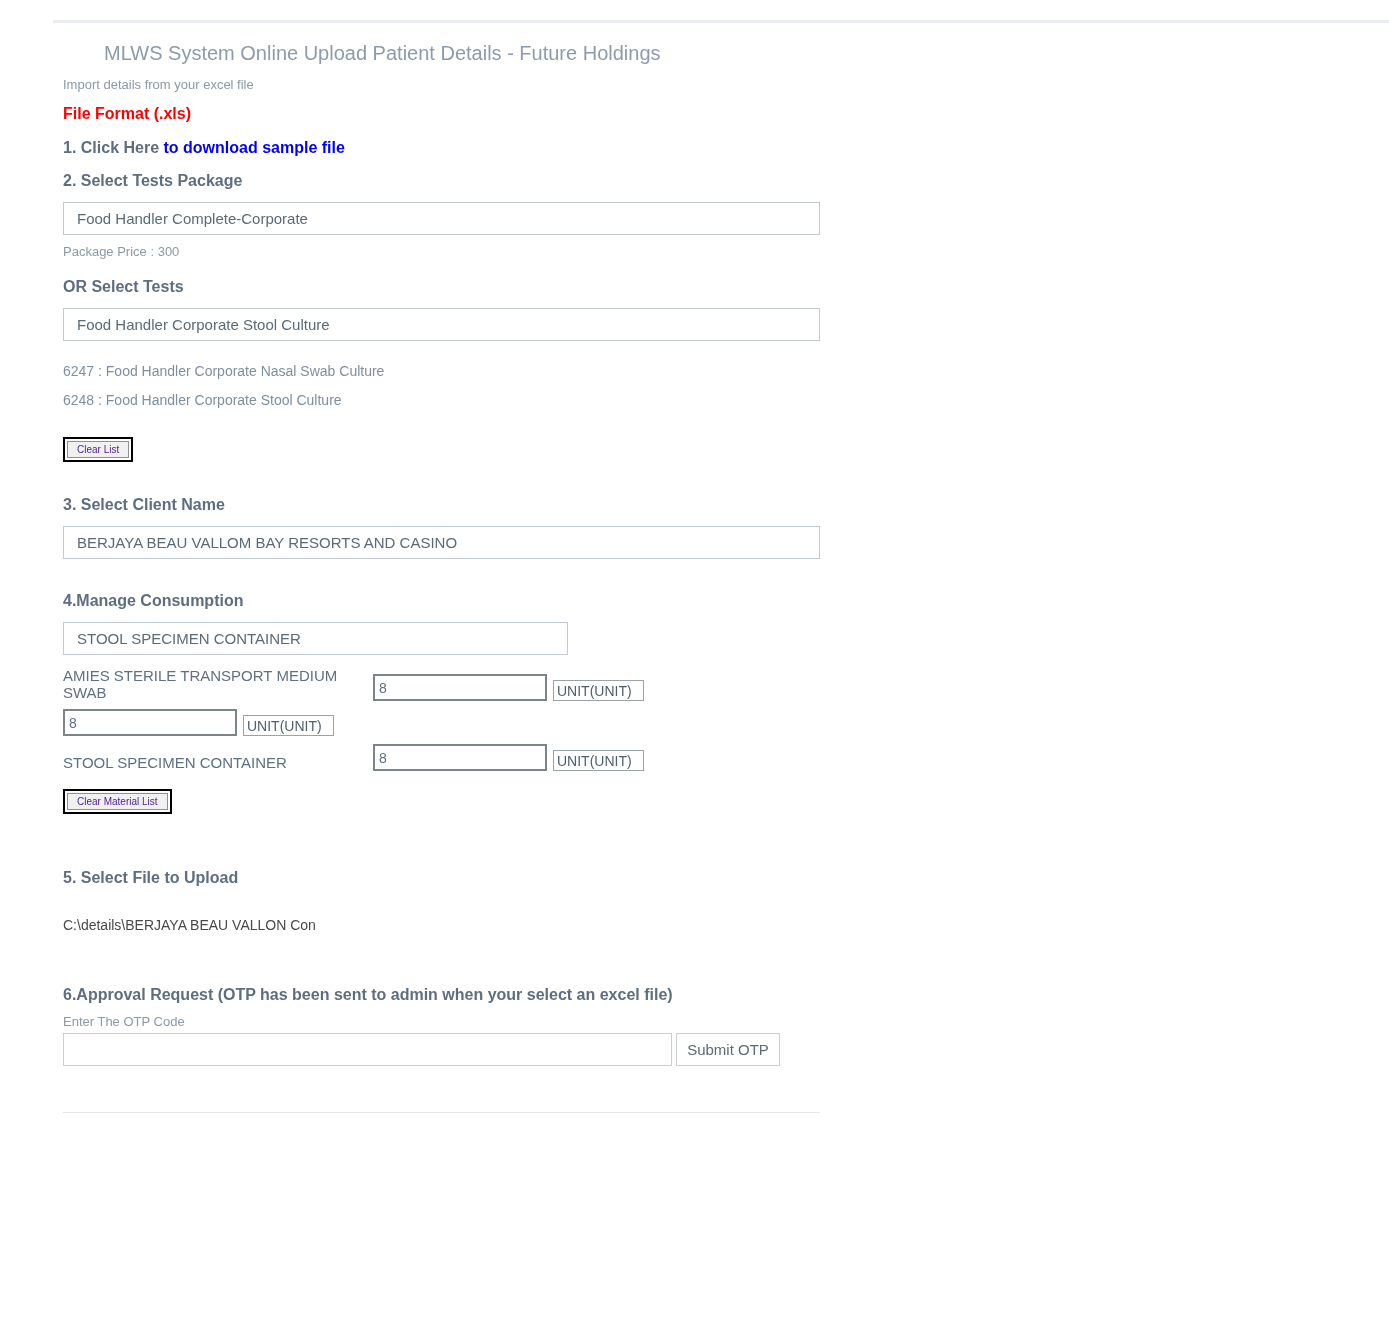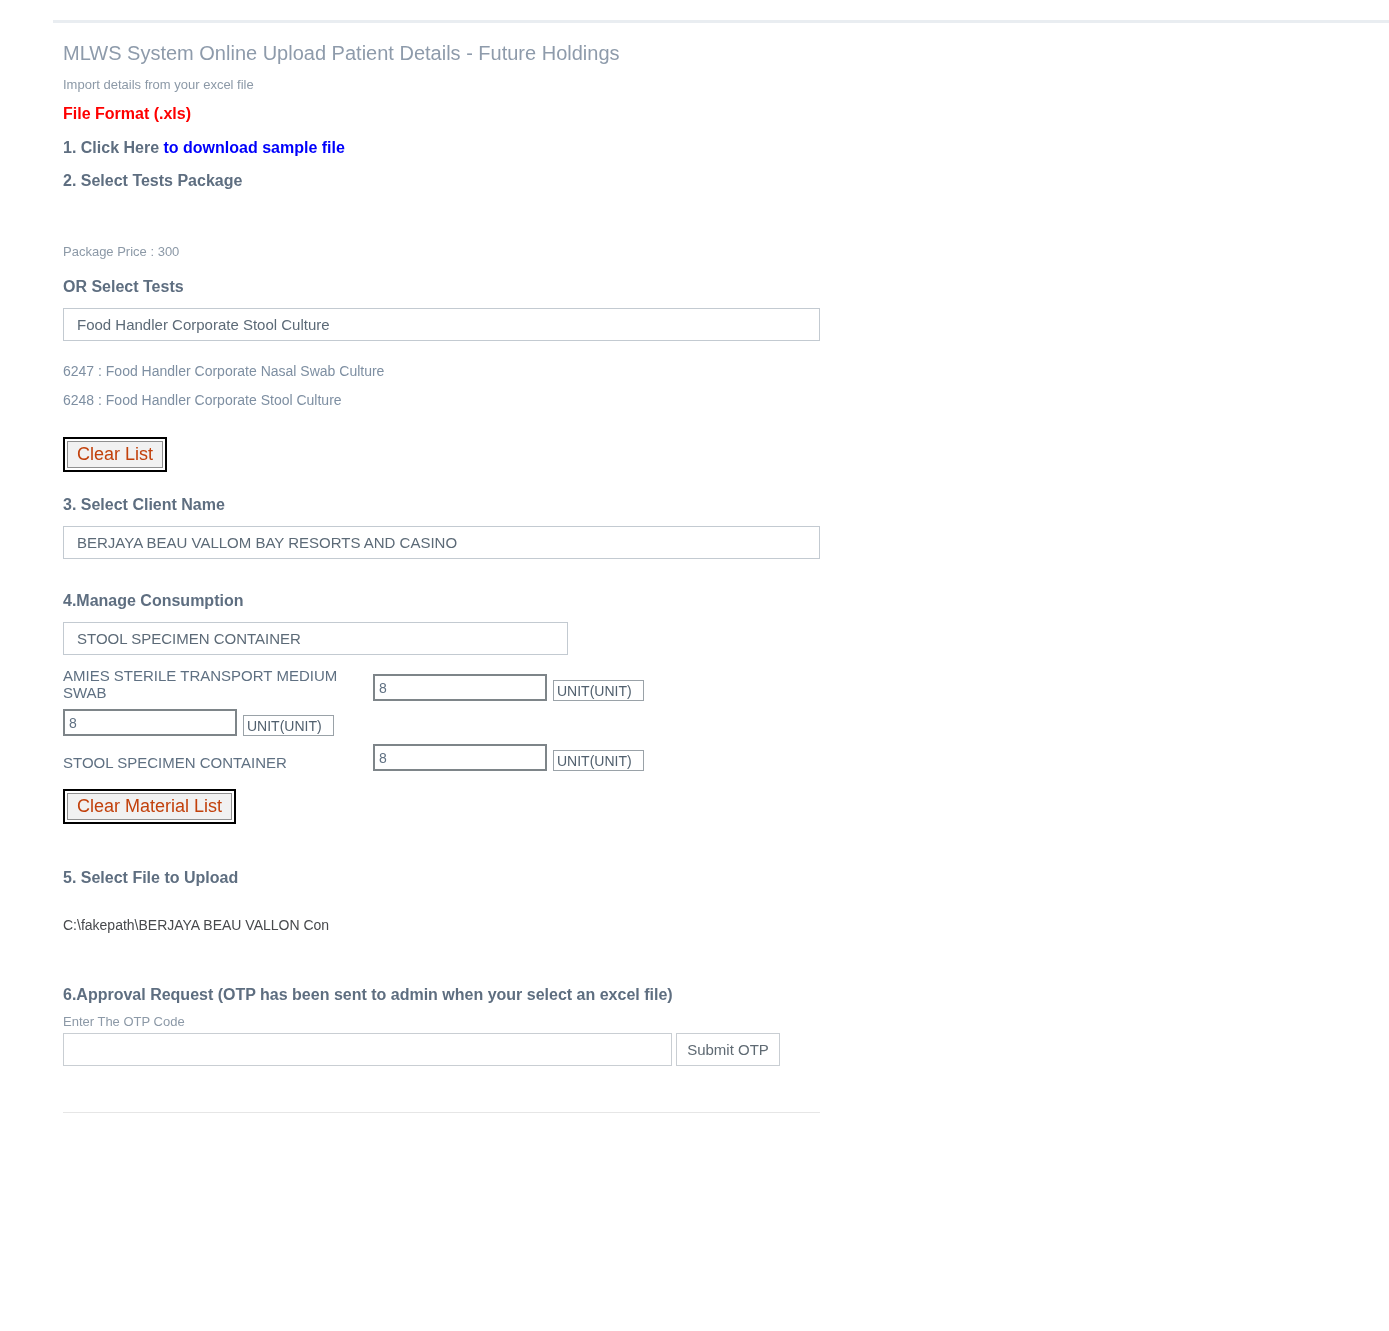--- a/index.html
+++ b/index.html
@@ -4,21 +4,21 @@
 <style>
   * { margin: 0; padding: 0; box-sizing: border-box; }
   html, body { background: #ffffff; }
   body { font-family: "Liberation Sans", "DejaVu Sans", sans-serif; }
   .page { position: relative; width: 1389px; height: 1331px; background: #ffffff; overflow: hidden; }
 
   .top-rule { position: absolute; top: 20px; left: 53px; right: 0; height: 3px; background: #e9edf1; }
 
   .abs { position: absolute; left: 63px; }
 
-  .page-title { top: 42px; font-size: 20px; color: #8e9bab; font-weight: 400; }
+  .page-title { top: 42px; font-size: 20px; color: #8e9bab; font-weight: 400; margin-left: 41px; }
   .subtitle  { top: 77px; font-size: 13px; color: #8c99a7; }
   .file-format { top: 105px; font-size: 16px; font-weight: 700; color: #fe0000; }
 
   .step1 { top: 139px; font-size: 16px; font-weight: 700; }
   .step1 .prefix { color: #5e6e80; }
   .step1 .dl-link { color: #0000fb; cursor: pointer; }
 
   .h-section { font-size: 16px; font-weight: 700; color: #5e6e80; }
 
   .selbox {
@@ -26,22 +26,22 @@
     border: 1px solid #c3cad1; display: flex; align-items: center;
     padding-left: 13px; font-size: 15px; color: #5c6a77; cursor: pointer;
   }
   .selbox.narrow { width: 505px; }
 
   .hint { font-size: 13px; color: #8c99a7; }
   .sel-item { font-size: 14px; color: #7e8fa2; }
 
   .btn-focus { display: inline-block; border: 2px solid #000000; background: #ffffff; padding: 2px; cursor: pointer; }
   .btn-focus .inner {
-    border: 1px solid #8f8f8f; background: #f1f1f1; color: #c2410c;
-    font-size: 18px; padding: 2px 9px; display: block;
+    border: 1px solid #8f8f8f; background: #f1f1f1; color: #4c1d95;
+    font-size: 10px; padding: 2px 9px; display: block;
   }
 
   .mat-rows { top: 666px; width: 700px; }
   .mat-row { display: flex; align-items: flex-end; height: 35px; }
   .mat-label { width: 310px; font-size: 15px; color: #5f7082; flex: none; }
   .mat-qty {
     width: 174px; height: 27px; border: 2px solid #7e8589; background: #fff;
     font-size: 14px; color: #5f7082; padding-left: 4px; flex: none;
     font-family: "Liberation Sans", "DejaVu Sans", sans-serif;
   }
@@ -78,20 +78,23 @@
   <div class="abs subtitle">Import details from your excel file</div>
   <div class="abs file-format">File Format (.xls)</div>
 
   <div class="abs step1">
     <span class="prefix">1. Click Here</span>
     <span> </span>
     <span class="dl-link">to download sample file</span>
   </div>
 
   <div class="abs h-section" style="top:172px;">2. Select Tests Package</div>
+  <div class="abs selbox" style="top:202px;">
+    <span>Food Handler Complete-Corporate</span>
+  </div>
   <div class="abs hint" style="top:244px;">Package Price : 300</div>
 
   <div class="abs h-section" style="top:278px;">OR Select Tests</div>
   <div class="abs selbox" style="top:308px;">
     <span>Food Handler Corporate Stool Culture</span>
   </div>
 
   <div class="abs sel-item" style="top:363px;">6247 : Food Handler Corporate Nasal Swab Culture</div>
   <div class="abs sel-item" style="top:392px;">6248 : Food Handler Corporate Stool Culture</div>
 
@@ -124,21 +127,21 @@
       <input class="mat-qty" type="text" value="8" style="">
       <span class="mat-unit">UNIT(UNIT)</span>
     </div>
   </div>
 
   <div class="abs btn-focus" style="top:789px;">
     <span class="inner">Clear Material List</span>
   </div>
 
   <div class="abs h-section" style="top:869px;">5. Select File to Upload</div>
-  <div class="abs file-path">C:\fakepath\BERJAYA BEAU VALLON Con</div>
+  <div class="abs file-path">C:\details\BERJAYA BEAU VALLON Con</div>
 
   <div class="abs h-section" style="top:986px;">6.Approval Request (OTP has been sent to admin when your select an excel file)</div>
   <div class="abs hint" style="top:1014px;">Enter The OTP Code</div>
 
   <div class="abs otp-row">
     <input class="otp-input" type="text" value="" style="">
     <button class="otp-submit">Submit OTP</button>
   </div>
 
   <div class="abs bottom-rule"></div>

